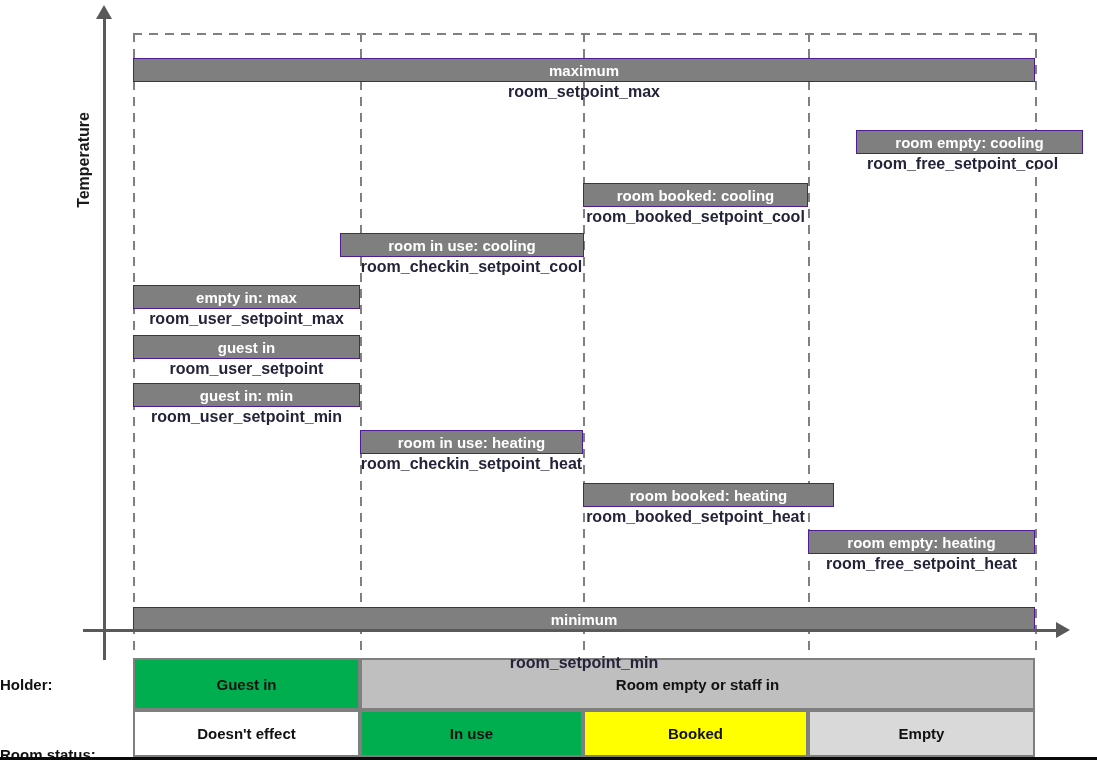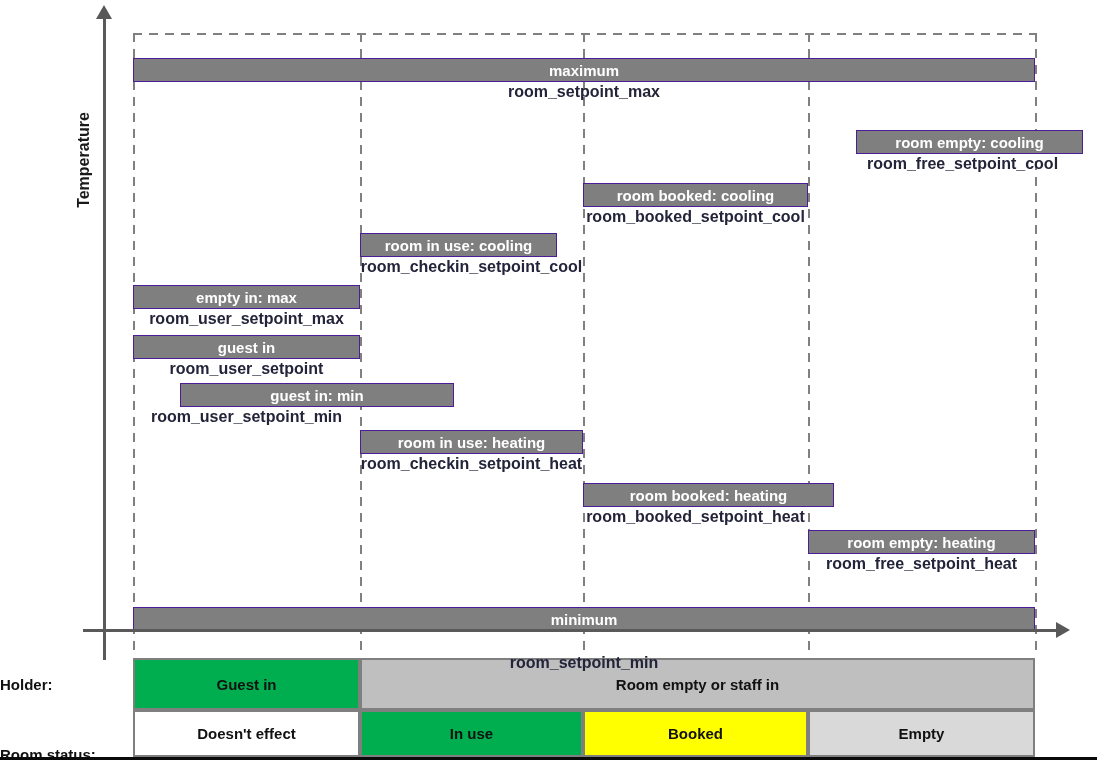--- a/index.html
+++ b/index.html
@@ -67,27 +67,27 @@
       <div class="vdash" style="left: 1035px;"></div>
     </div>
 
   <div id="bars-container">
       <div class="bar" style="left: 133px; top: 58px; width: 902px;">maximum</div>
       <div class="bar-sublabel" style="left: 133px; top: 85px; width: 902px;">room_setpoint_max</div>
       <div class="bar" style="left: 808px; top: 130px; width: 227px; margin-left: 48px;">room empty: cooling</div>
       <div class="bar-sublabel" style="left: 808px; top: 157px; width: 227px; margin-left: 41px;">room_free_setpoint_cool</div>
       <div class="bar" style="left: 583px; top: 183px; width: 225px;">room booked: cooling</div>
       <div class="bar-sublabel" style="left: 583px; top: 210px; width: 225px;">room_booked_setpoint_cool</div>
-      <div class="bar" style="left: 360px; top: 233px; width: 197px;">room in use: cooling</div>
+      <div class="bar" style="left: 340px; top: 233px; width: 244px;">room in use: cooling</div>
       <div class="bar-sublabel" style="left: 360px; top: 260px; width: 223px;">room_checkin_setpoint_cool</div>
       <div class="bar" style="left: 133px; top: 285px; width: 227px;">empty in: max</div>
       <div class="bar-sublabel" style="left: 133px; top: 312px; width: 227px;">room_user_setpoint_max</div>
       <div class="bar" style="left: 133px; top: 335px; width: 227px;">guest in</div>
       <div class="bar-sublabel" style="left: 133px; top: 362px; width: 227px;">room_user_setpoint</div>
-      <div class="bar" style="left: 133px; top: 383px; width: 274px; margin-left: 47px;">guest in: min</div>
+      <div class="bar" style="left: 133px; top: 383px; width: 227px;">guest in: min</div>
       <div class="bar-sublabel" style="left: 133px; top: 410px; width: 227px;">room_user_setpoint_min</div>
       <div class="bar" style="left: 360px; top: 430px; width: 223px;">room in use: heating</div>
       <div class="bar-sublabel" style="left: 360px; top: 457px; width: 223px;">room_checkin_setpoint_heat</div>
       <div class="bar" style="left: 583px; top: 483px; width: 251px;">room booked: heating</div>
       <div class="bar-sublabel" style="left: 583px; top: 510px; width: 225px;">room_booked_setpoint_heat</div>
       <div class="bar" style="left: 808px; top: 530px; width: 227px;">room empty: heating</div>
       <div class="bar-sublabel" style="left: 808px; top: 557px; width: 227px;">room_free_setpoint_heat</div>
       <div class="bar" style="left: 133px; top: 607px; width: 902px;">minimum</div>
       <div class="bar-sublabel" style="left: 133px; top: 610px; width: 902px; margin-top: 46px;">room_setpoint_min</div>
     </div>

